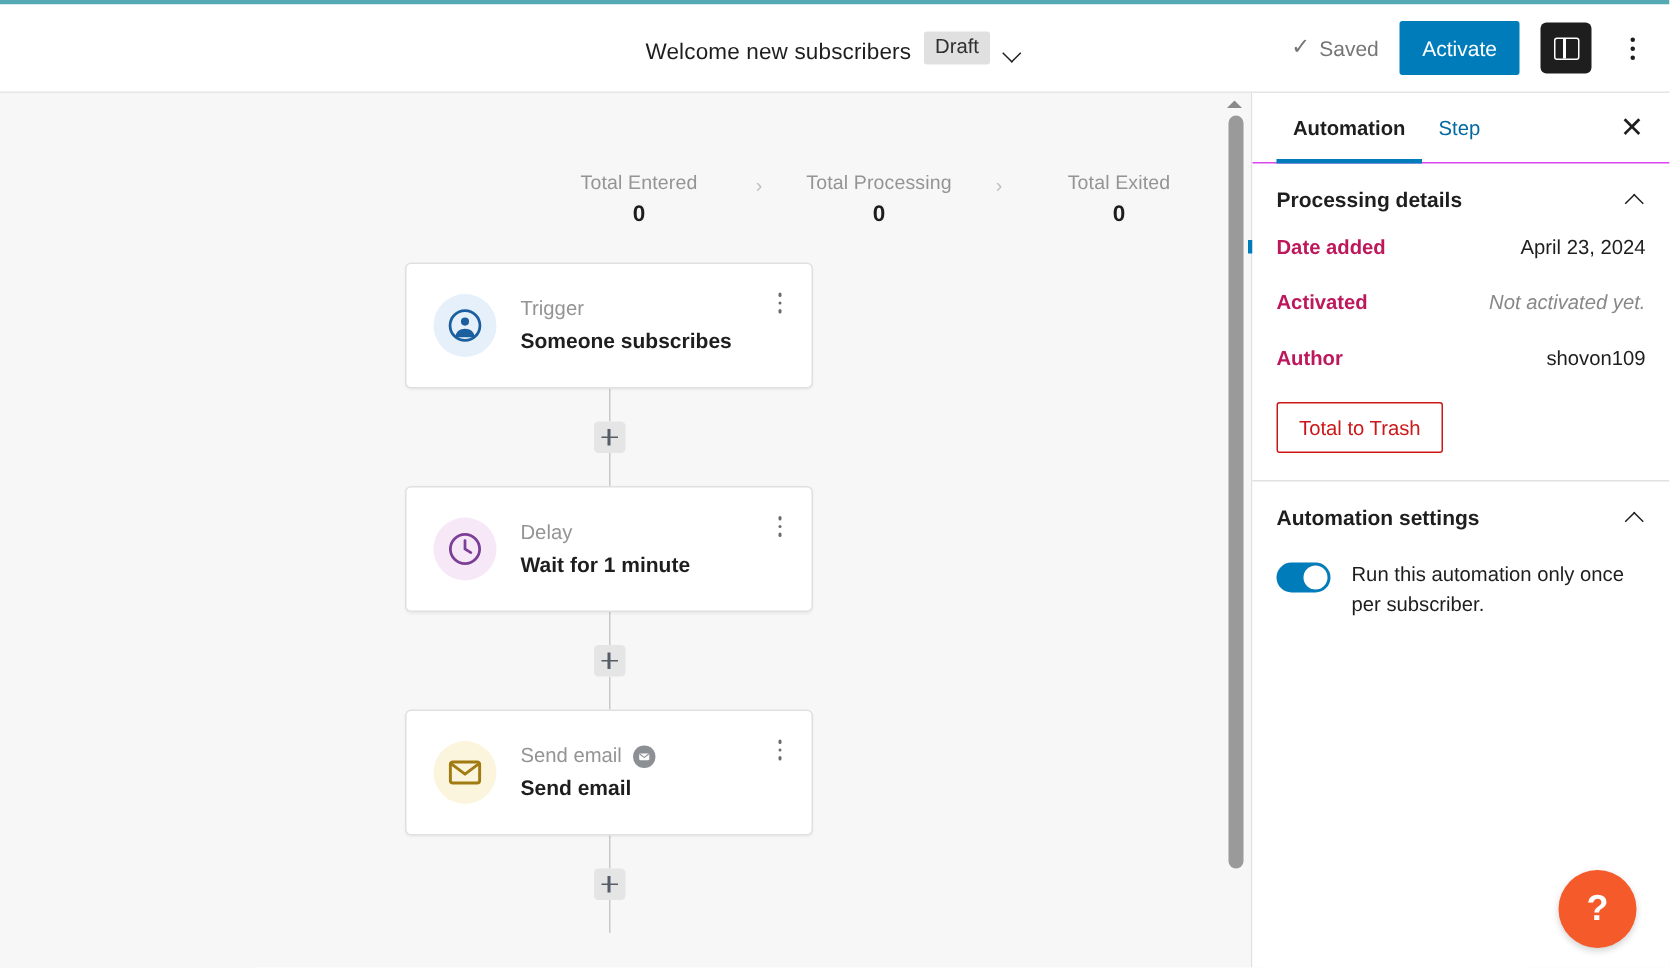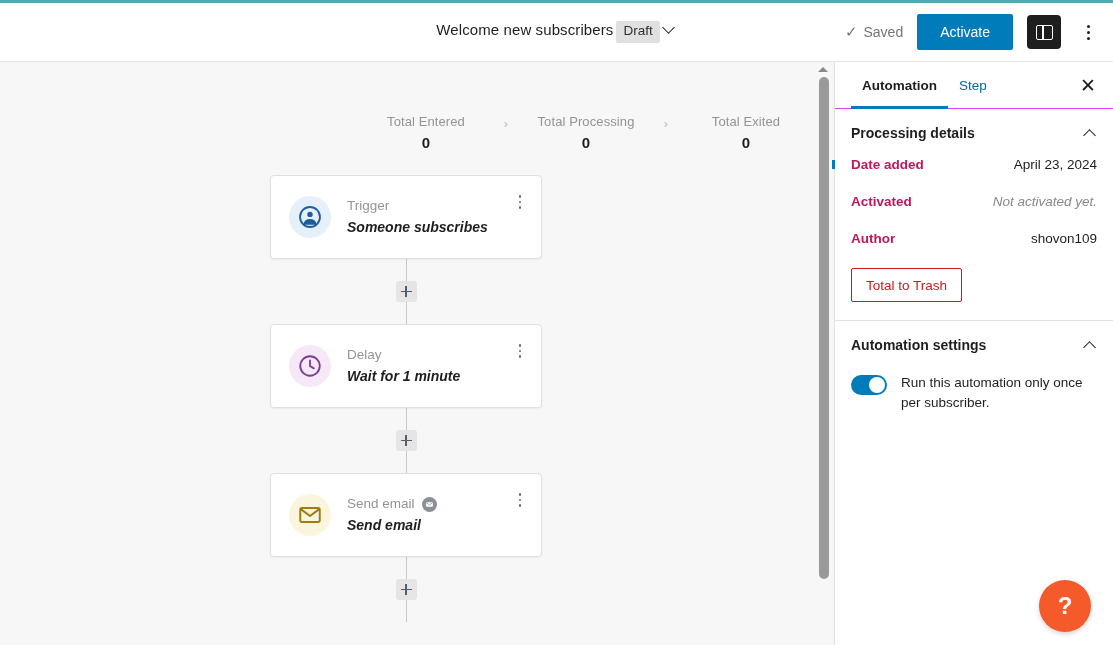--- a/index.html
+++ b/index.html
@@ -23,23 +23,23 @@
     height: 59px;
     background: #ffffff;
     border-bottom: 1px solid #e5e5e5;
     display: flex;
     align-items: center;
   }
   .topbar-center {
     position: absolute;
     left: 0; right: 0;
     display: flex;
-    align-items: flex-start;
+    align-items: flex-end;
     justify-content: center;
-    gap: 3px;
+    gap: 9px;
     pointer-events: none;
   }
   .topbar-center > * { pointer-events: auto; }
   .auto-title {
     font-size: 15px;
     color: #1e1e1e;
     letter-spacing: .1px;
   }
   .status-chip {
     font-size: 13.5px;
@@ -80,21 +80,21 @@
     font-size: 15px; color: #757575; line-height: 1;
     display: inline-block; transform: translateY(-1px);
   }
   .btn-activate {
     background: #007cba;
     color: #ffffff;
     border: none;
     border-radius: 2px;
     font-size: 14px;
     font-family: inherit;
-    padding: 0 23px;
+    padding: 0 15px;
     height: 36px;
     cursor: pointer;
   }
   .btn-panel {
     width: 34px; height: 34px;
     background: #1e1e1e;
     border-radius: 4px;
     display: flex; align-items: center; justify-content: center;
     cursor: pointer;
   }
@@ -212,21 +212,20 @@
     align-items: center;
     gap: 7px;
     line-height: 1.25;
   }
   .step-title {
     font-size: 14px;
     font-weight: bold;
     color: #1e1e1e;
     margin-top: 3px;
     line-height: 1.3;
-    font-style: italic;
   }
   .kebab-card {
     align-self: flex-start;
     width: 14px; height: 18px;
     display: flex; flex-direction: column;
     align-items: center; justify-content: center;
     gap: 3px;
     cursor: pointer;
     margin-top: -3px;
   }

